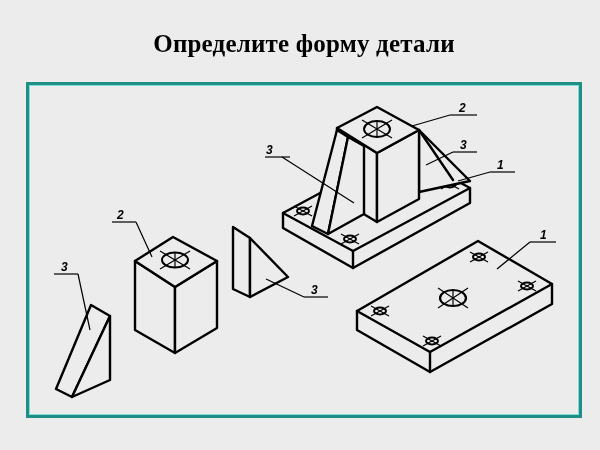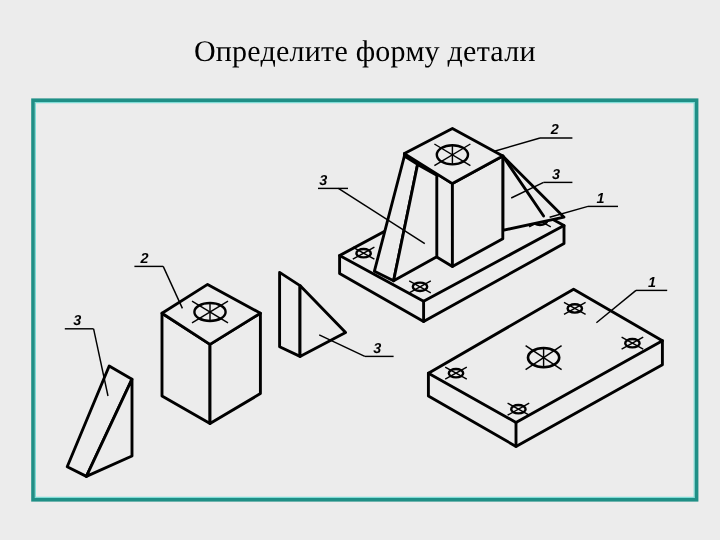--- a/index.html
+++ b/index.html
@@ -3,21 +3,21 @@
   <meta charset="utf-8">
   <style>
     html, body { margin: 0; padding: 0; }
     body {
       width: 600px; height: 450px; background: #ececec;
       position: relative; overflow: hidden;
       font-family: "Liberation Serif", serif;
     }
     .title {
       position: absolute; left: 0; top: 30px; width: 600px; text-align: center;
-      font-family: "Liberation Serif", serif; font-weight: normal; font-size: 25px;
+      font-family: "Liberation Serif", serif; font-weight: bold; font-size: 25px;
       color: #000; letter-spacing: 0.2px;
       padding-left: 8px; box-sizing: border-box;
     }
     .frame {
       position: absolute; left: 26px; top: 82px; width: 556px; height: 336px;
       box-sizing: border-box; border: 3px solid #1f8f86;
       box-shadow: inset 0 0 0 1px #7fdcd6;
     }
     svg.drawing { position: absolute; left: 0; top: 0; }
     .ln { stroke: #000; stroke-width: 2.4; fill: none; stroke-linejoin: round; stroke-linecap: round; }

